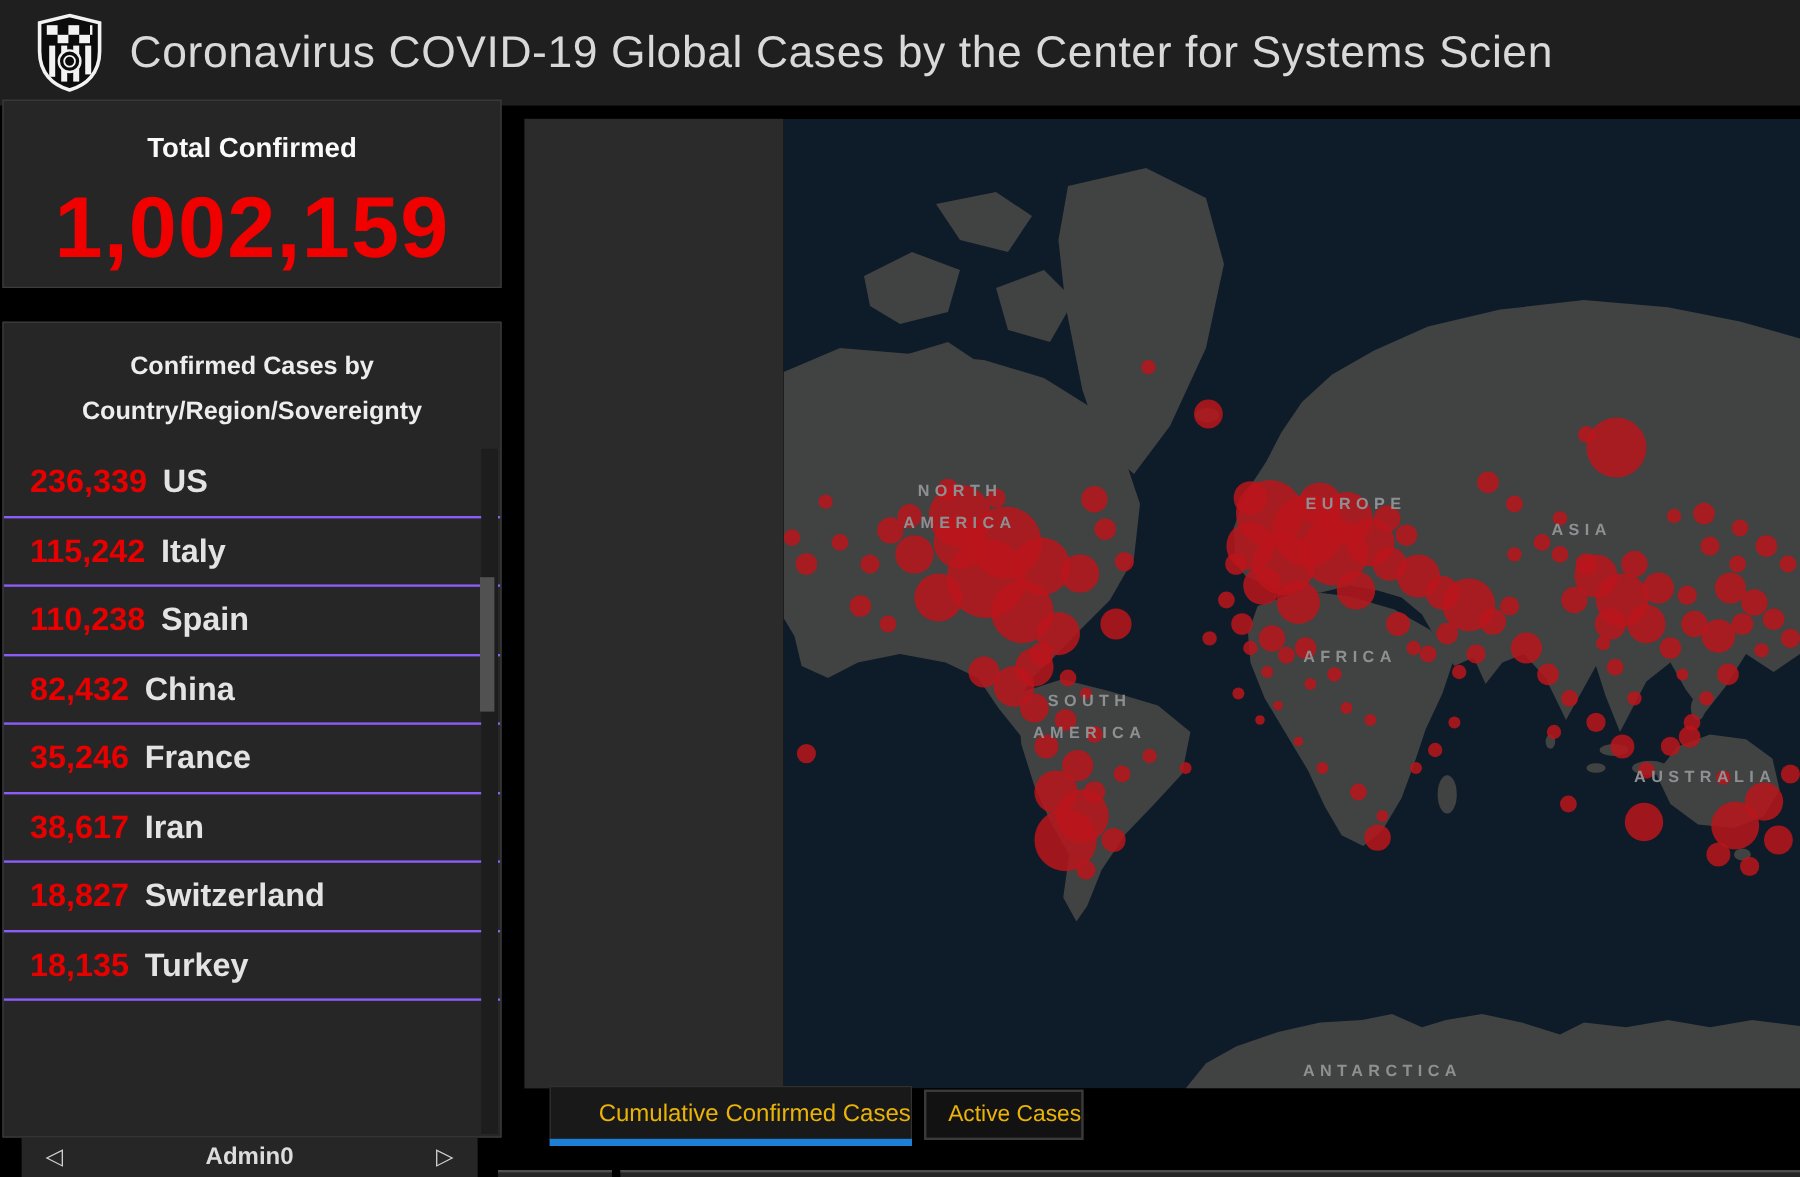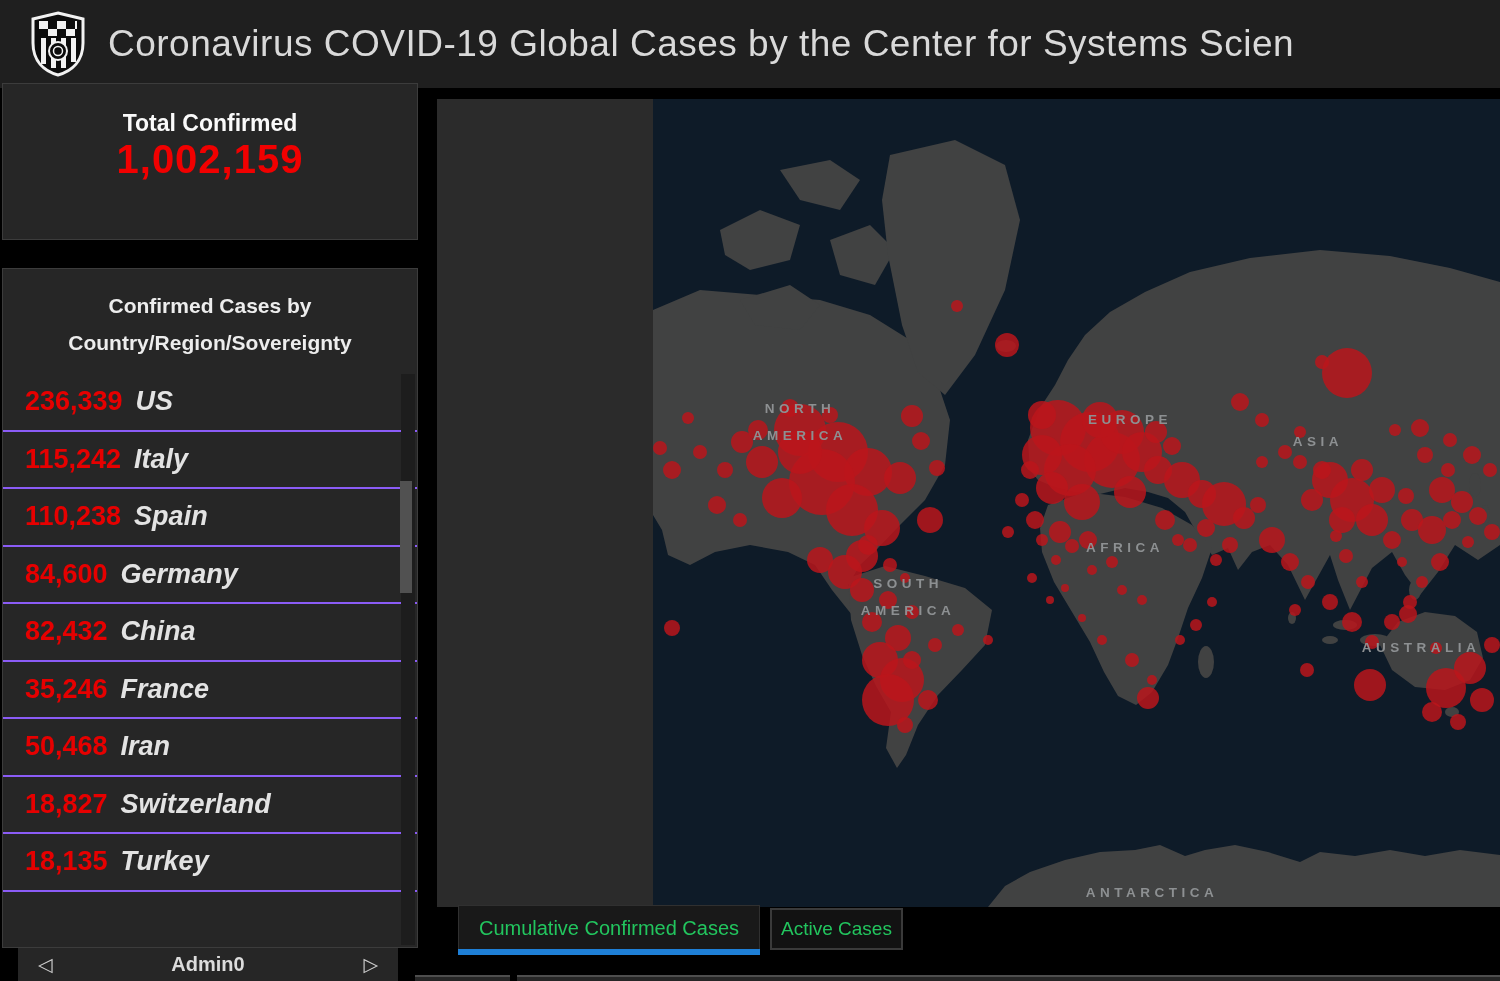--- a/index.html
+++ b/index.html
@@ -6,45 +6,45 @@
             font-family:"Liberation Sans", sans-serif;}
   
   #header{position:absolute;left:0;top:0;width:1500px;height:88px;background:#1f1f1f;
           display:flex;align-items:center;white-space:nowrap;overflow:hidden;}
   #logo{margin-left:30px;flex:0 0 auto;}
   #title{margin-left:22px;font-size:37px;font-weight:400;color:#d9d9d9;letter-spacing:.5px;}
   
   .panel{position:absolute;background:#262626;border:1px solid #3c3c3c;box-sizing:border-box;}
   #total-panel{left:2px;top:83px;width:416px;height:157px;text-align:center;}
   #total-label{margin-top:26px;font-size:23px;font-weight:bold;color:#fafafa;}
-  #total-value{margin-top:0;font-size:40px;font-weight:bold;color:var(--total-red);letter-spacing:1px;}
+  #total-value{margin-top:12px;font-size:72px;font-weight:bold;color:var(--total-red);letter-spacing:1px;}
   #list-panel{left:2px;top:268px;width:416px;height:680px;overflow:hidden;}
   #list-title{padding-top:18px;text-align:center;font-size:21px;font-weight:bold;color:#ededed;line-height:37px;}
   #country-rows{position:absolute;left:0;top:105px;right:0;bottom:0;overflow:hidden;}
   .row{height:55.5px;border-bottom:2px solid #8b5cf6;display:flex;align-items:center;
        padding-left:22px;gap:13px;font-size:27px;font-weight:bold;}
   .row .num{color:var(--case-red);}
-  .row .cname{color:#e3e3e3;font-style:italic;}
+  .row .cname{color:#e3e3e3;}
   #scroll-track{position:absolute;right:2px;top:105px;bottom:2px;width:14px;background:#1d1d1d;}
   #scroll-thumb{position:absolute;right:3px;top:107px;width:12px;height:112px;background:#515151;}
   
   #pager{position:absolute;left:18px;top:948px;width:380px;height:33px;background:#262626;
          display:flex;align-items:center;justify-content:space-between;padding:0 20px;box-sizing:border-box;}
   .pager-arrow{color:#d2d2d2;font-size:19px;line-height:1;}
   #pager-label{color:#dcdcdc;font-size:20px;font-weight:600;}
   
   #map-container{position:absolute;left:437px;top:95px;width:1063px;height:862px;background:#000;}
   #tiles-unloaded{position:absolute;left:0;top:4px;width:216px;height:808px;background:var(--tiles-gray);}
   #map-svg{position:absolute;left:216px;top:4px;}
   .dot{fill:var(--dot-red);fill-opacity:.84;}
   .cont-label{fill:#8d9092;font-size:13.5px;font-weight:bold;letter-spacing:4.5px;text-anchor:middle;
               font-family:"Liberation Sans",sans-serif;}
   
-  .tab{position:absolute;display:flex;align-items:center;justify-content:center;
-       font-size:20px;color:#22c55e;box-sizing:border-box;}
+  .tab{position:absolute;display:flex;align-items:center;justify-content:flex-end;
+       font-size:20px;color:#eab308;box-sizing:border-box;}
   #tab-cumulative{left:21px;top:810px;width:302px;height:45px;background:#191919;border:1px solid #303030;border-bottom:none;}
   #tab-indicator{position:absolute;left:21px;top:854px;width:302px;height:6px;background:var(--tab-blue);}
   #tab-active-cases{left:333px;top:813px;width:133px;height:42px;background:#121212;border:2px solid #3a3a3a;font-size:19px;}
   
   .sliver{position:absolute;top:975px;height:6px;background:#262626;border-top:2px solid #4e4e4e;box-sizing:border-box;}
   #sliver-a{left:415px;width:95px;}
   #sliver-b{left:517px;width:983px;}
 </style>
 </head>
 <body>
@@ -86,33 +86,29 @@
       </div>
       <div class="row">
         <span class="num">115,242</span>
         <span class="cname">Italy</span>
       </div>
       <div class="row">
         <span class="num">110,238</span>
         <span class="cname">Spain</span>
       </div>
       <div class="row">
-        <span class="num">84,600</span>
-        <span class="cname">Germany</span>
-      </div>
-      <div class="row">
         <span class="num">82,432</span>
         <span class="cname">China</span>
       </div>
       <div class="row">
         <span class="num">35,246</span>
         <span class="cname">France</span>
       </div>
       <div class="row">
-        <span class="num">50,468</span>
+        <span class="num">38,617</span>
         <span class="cname">Iran</span>
       </div>
       <div class="row">
         <span class="num">18,827</span>
         <span class="cname">Switzerland</span>
       </div>
       <div class="row">
         <span class="num">18,135</span>
         <span class="cname">Turkey</span>
       </div>

